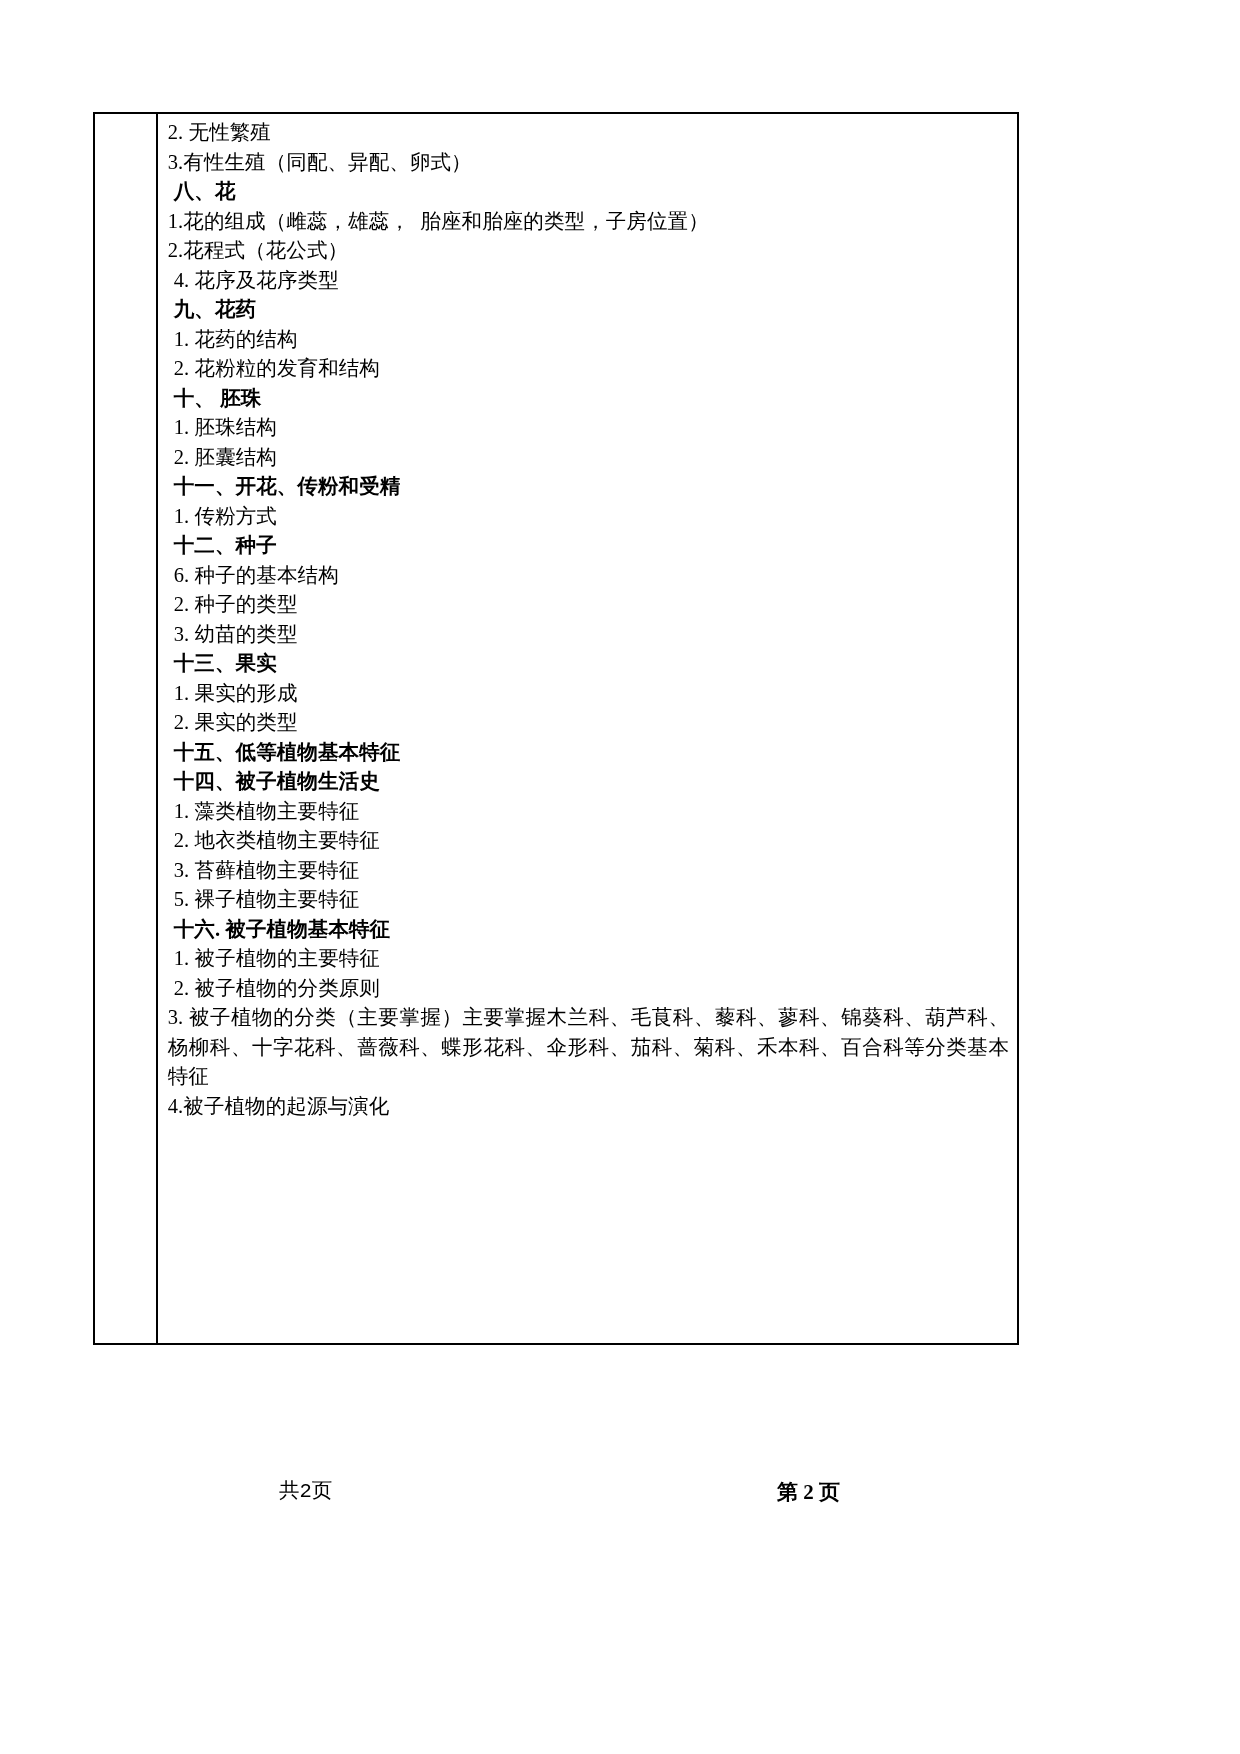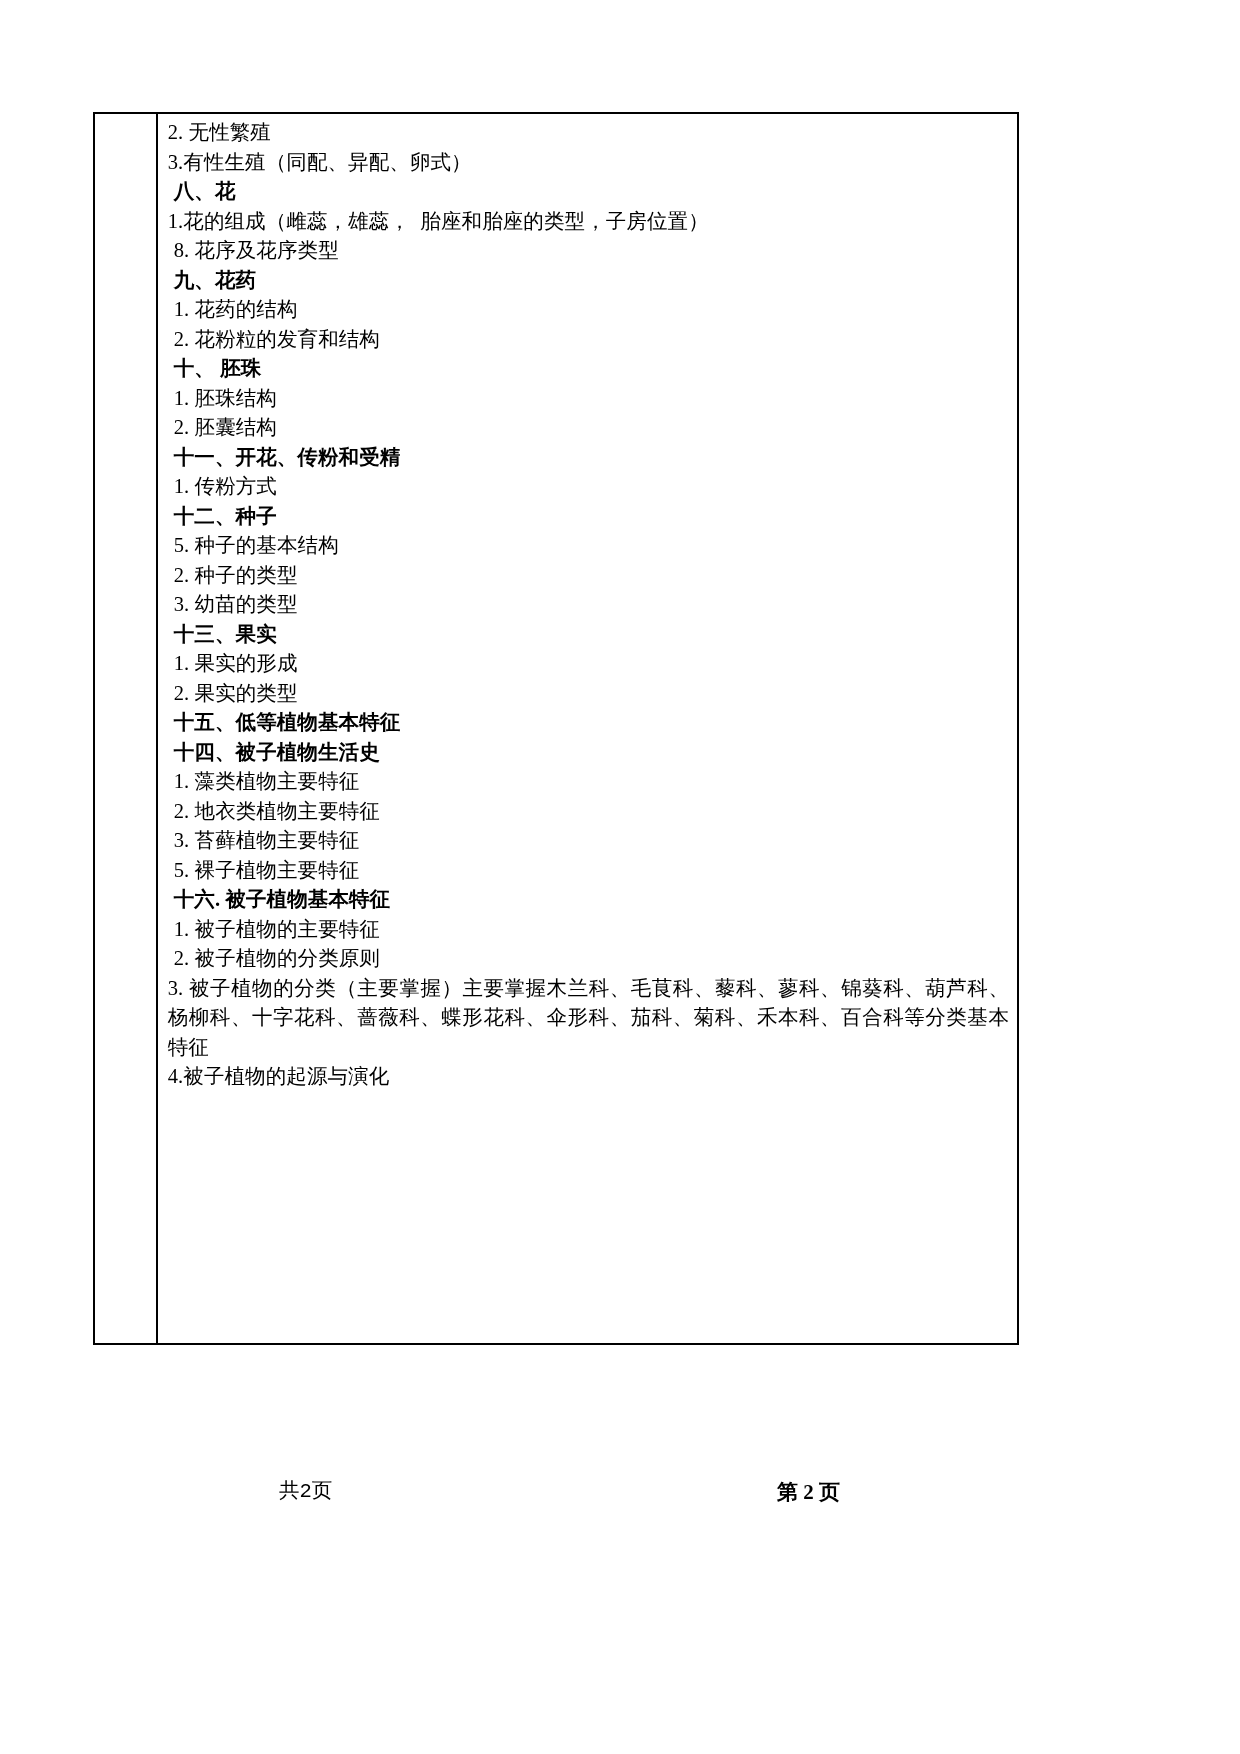--- a/index.html
+++ b/index.html
@@ -102,31 +102,32 @@
   <div class="syllabus-table">
 
     <div class="col-left"></div>
 
     <div class="col-right">
 
       <div class="line">2. 无性繁殖</div>
       <div class="line">3.有性生殖（同配、异配、卵式）</div>
       <div class="line bold indent">八、花</div>
       <div class="line">1.花的组成（雌蕊，雄蕊，  胎座和胎座的类型，子房位置）</div>
-      <div class="line indent">8. 花序及花序类型</div>
+      <div class="line">2.花程式（花公式）</div>
+      <div class="line indent">4. 花序及花序类型</div>
       <div class="line bold indent">九、花药</div>
       <div class="line indent">1. 花药的结构</div>
       <div class="line indent">2. 花粉粒的发育和结构</div>
       <div class="line bold indent">十、 胚珠</div>
       <div class="line indent">1. 胚珠结构</div>
       <div class="line indent">2. 胚囊结构</div>
       <div class="line bold indent">十一、开花、传粉和受精</div>
       <div class="line indent">1. 传粉方式</div>
       <div class="line bold indent">十二、种子</div>
-      <div class="line indent">5. 种子的基本结构</div>
+      <div class="line indent">6. 种子的基本结构</div>
       <div class="line indent">2. 种子的类型</div>
       <div class="line indent">3. 幼苗的类型</div>
       <div class="line bold indent">十三、果实</div>
       <div class="line indent">1. 果实的形成</div>
       <div class="line indent">2. 果实的类型</div>
       <div class="line bold indent">十五、低等植物基本特征</div>
       <div class="line bold indent">十四、被子植物生活史</div>
       <div class="line indent">1. 藻类植物主要特征</div>
       <div class="line indent">2. 地衣类植物主要特征</div>
       <div class="line indent">3. 苔藓植物主要特征</div>

